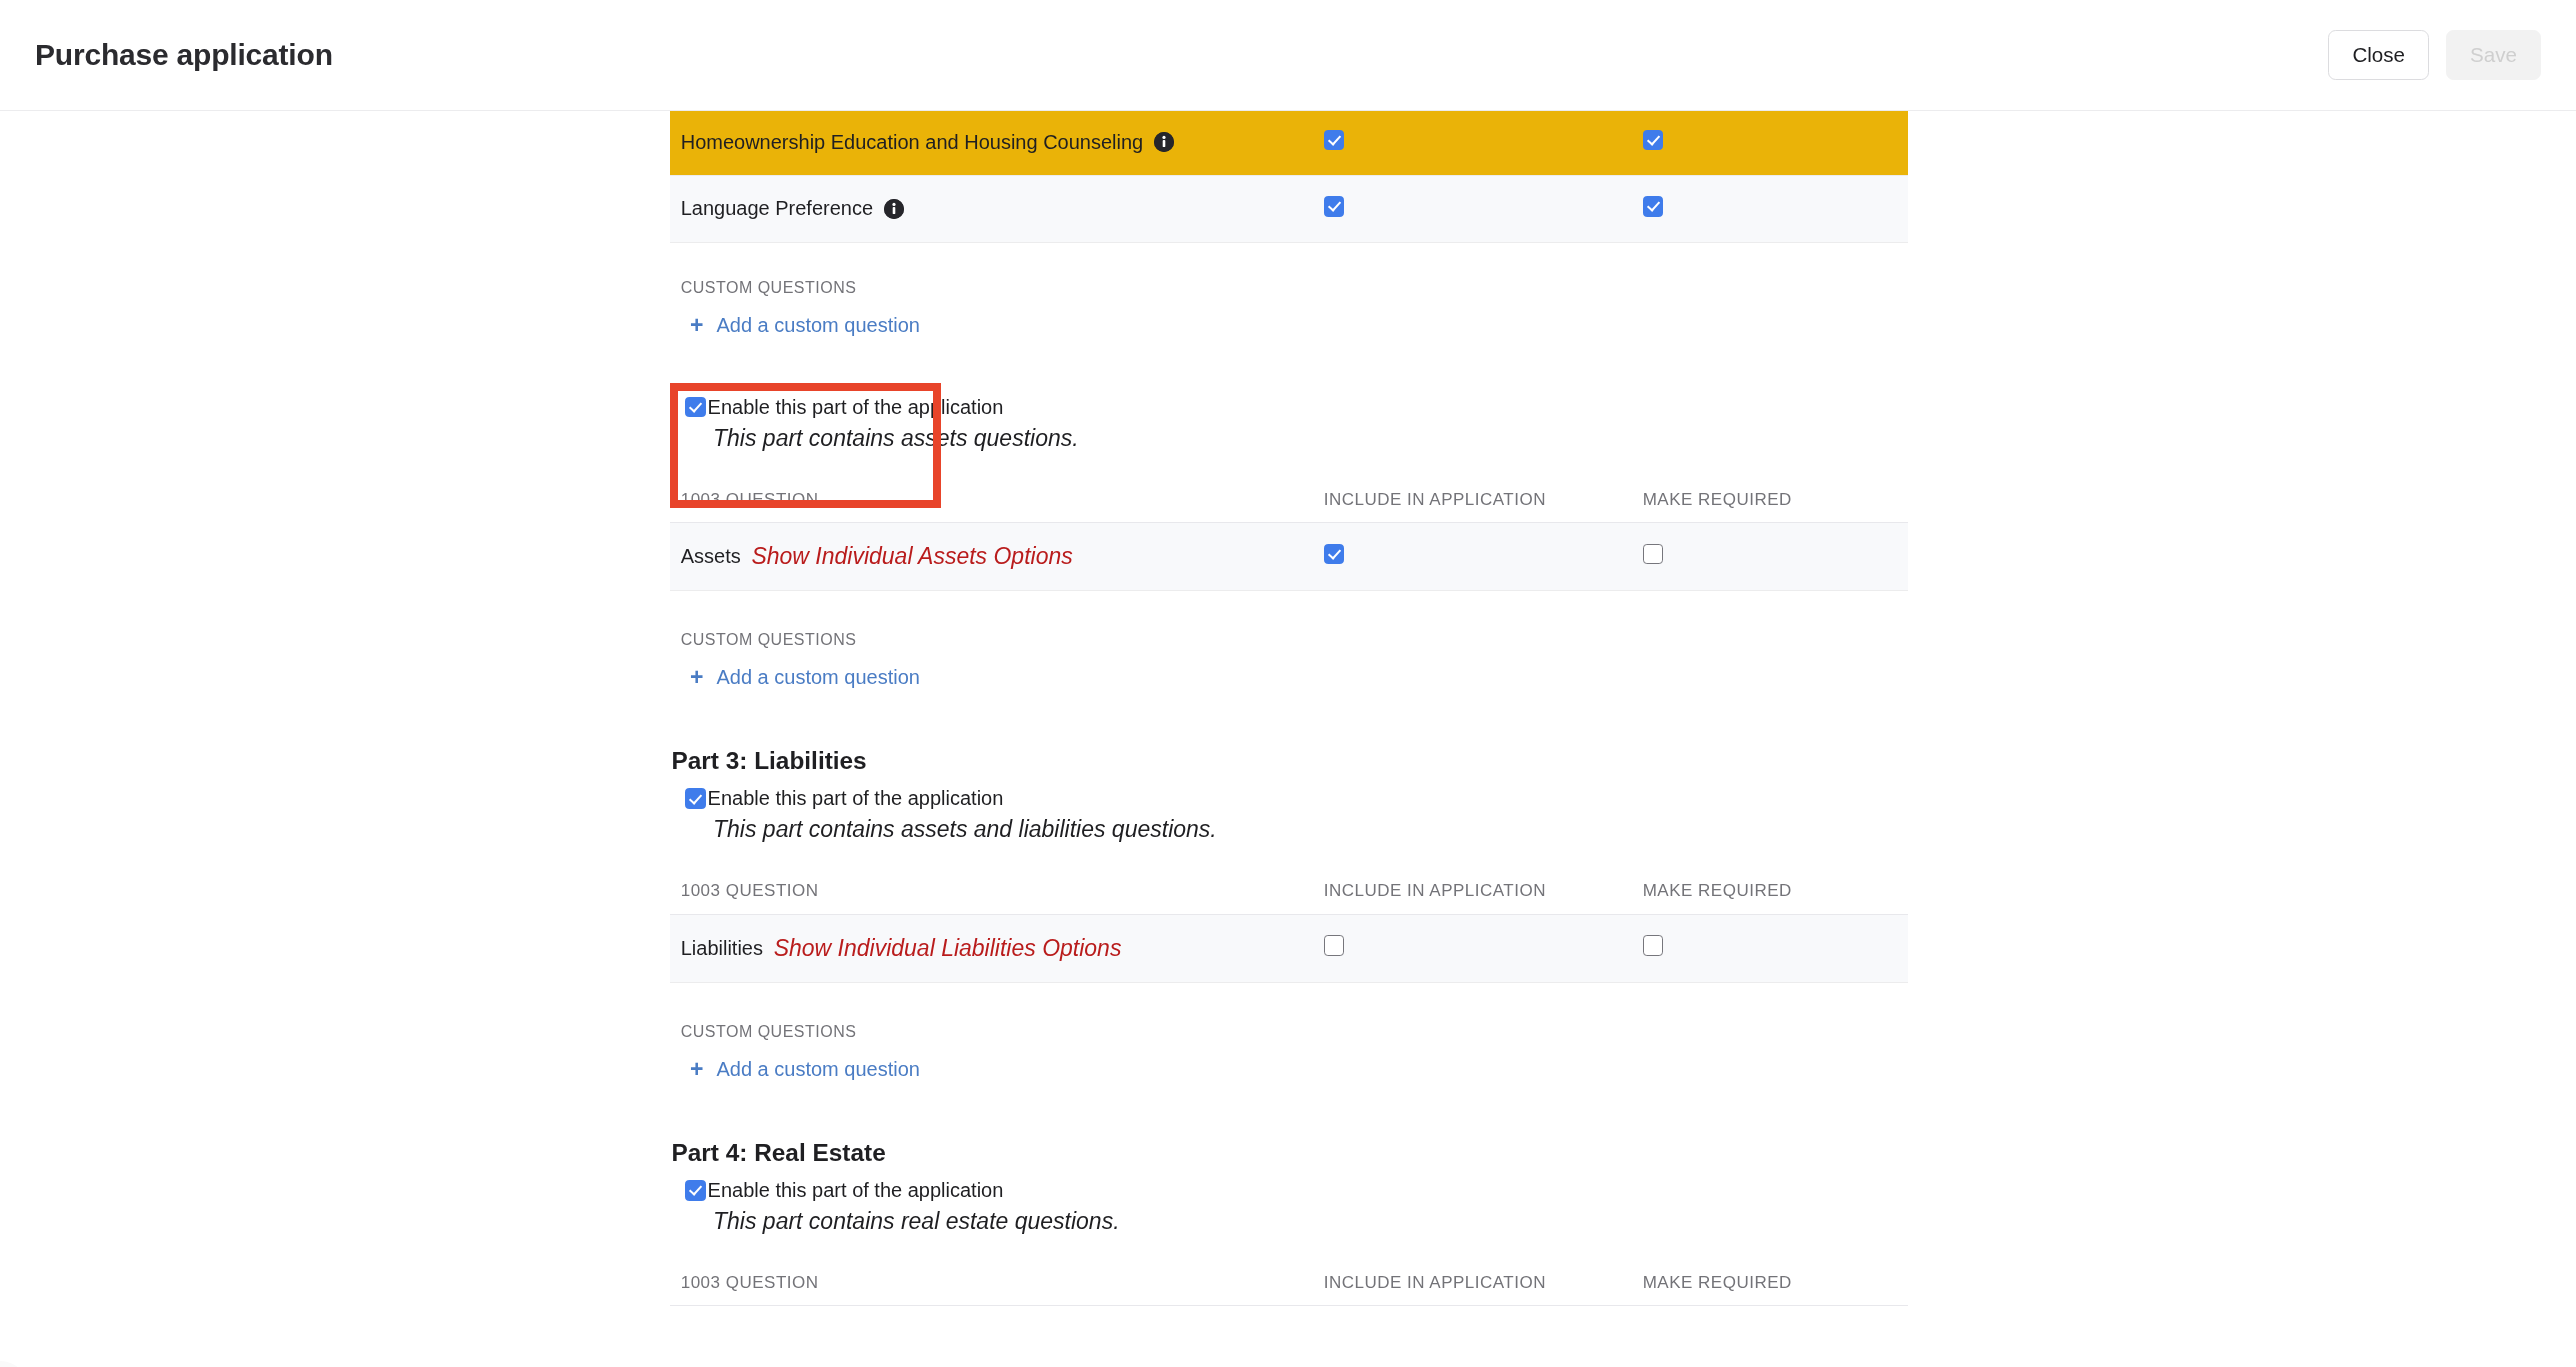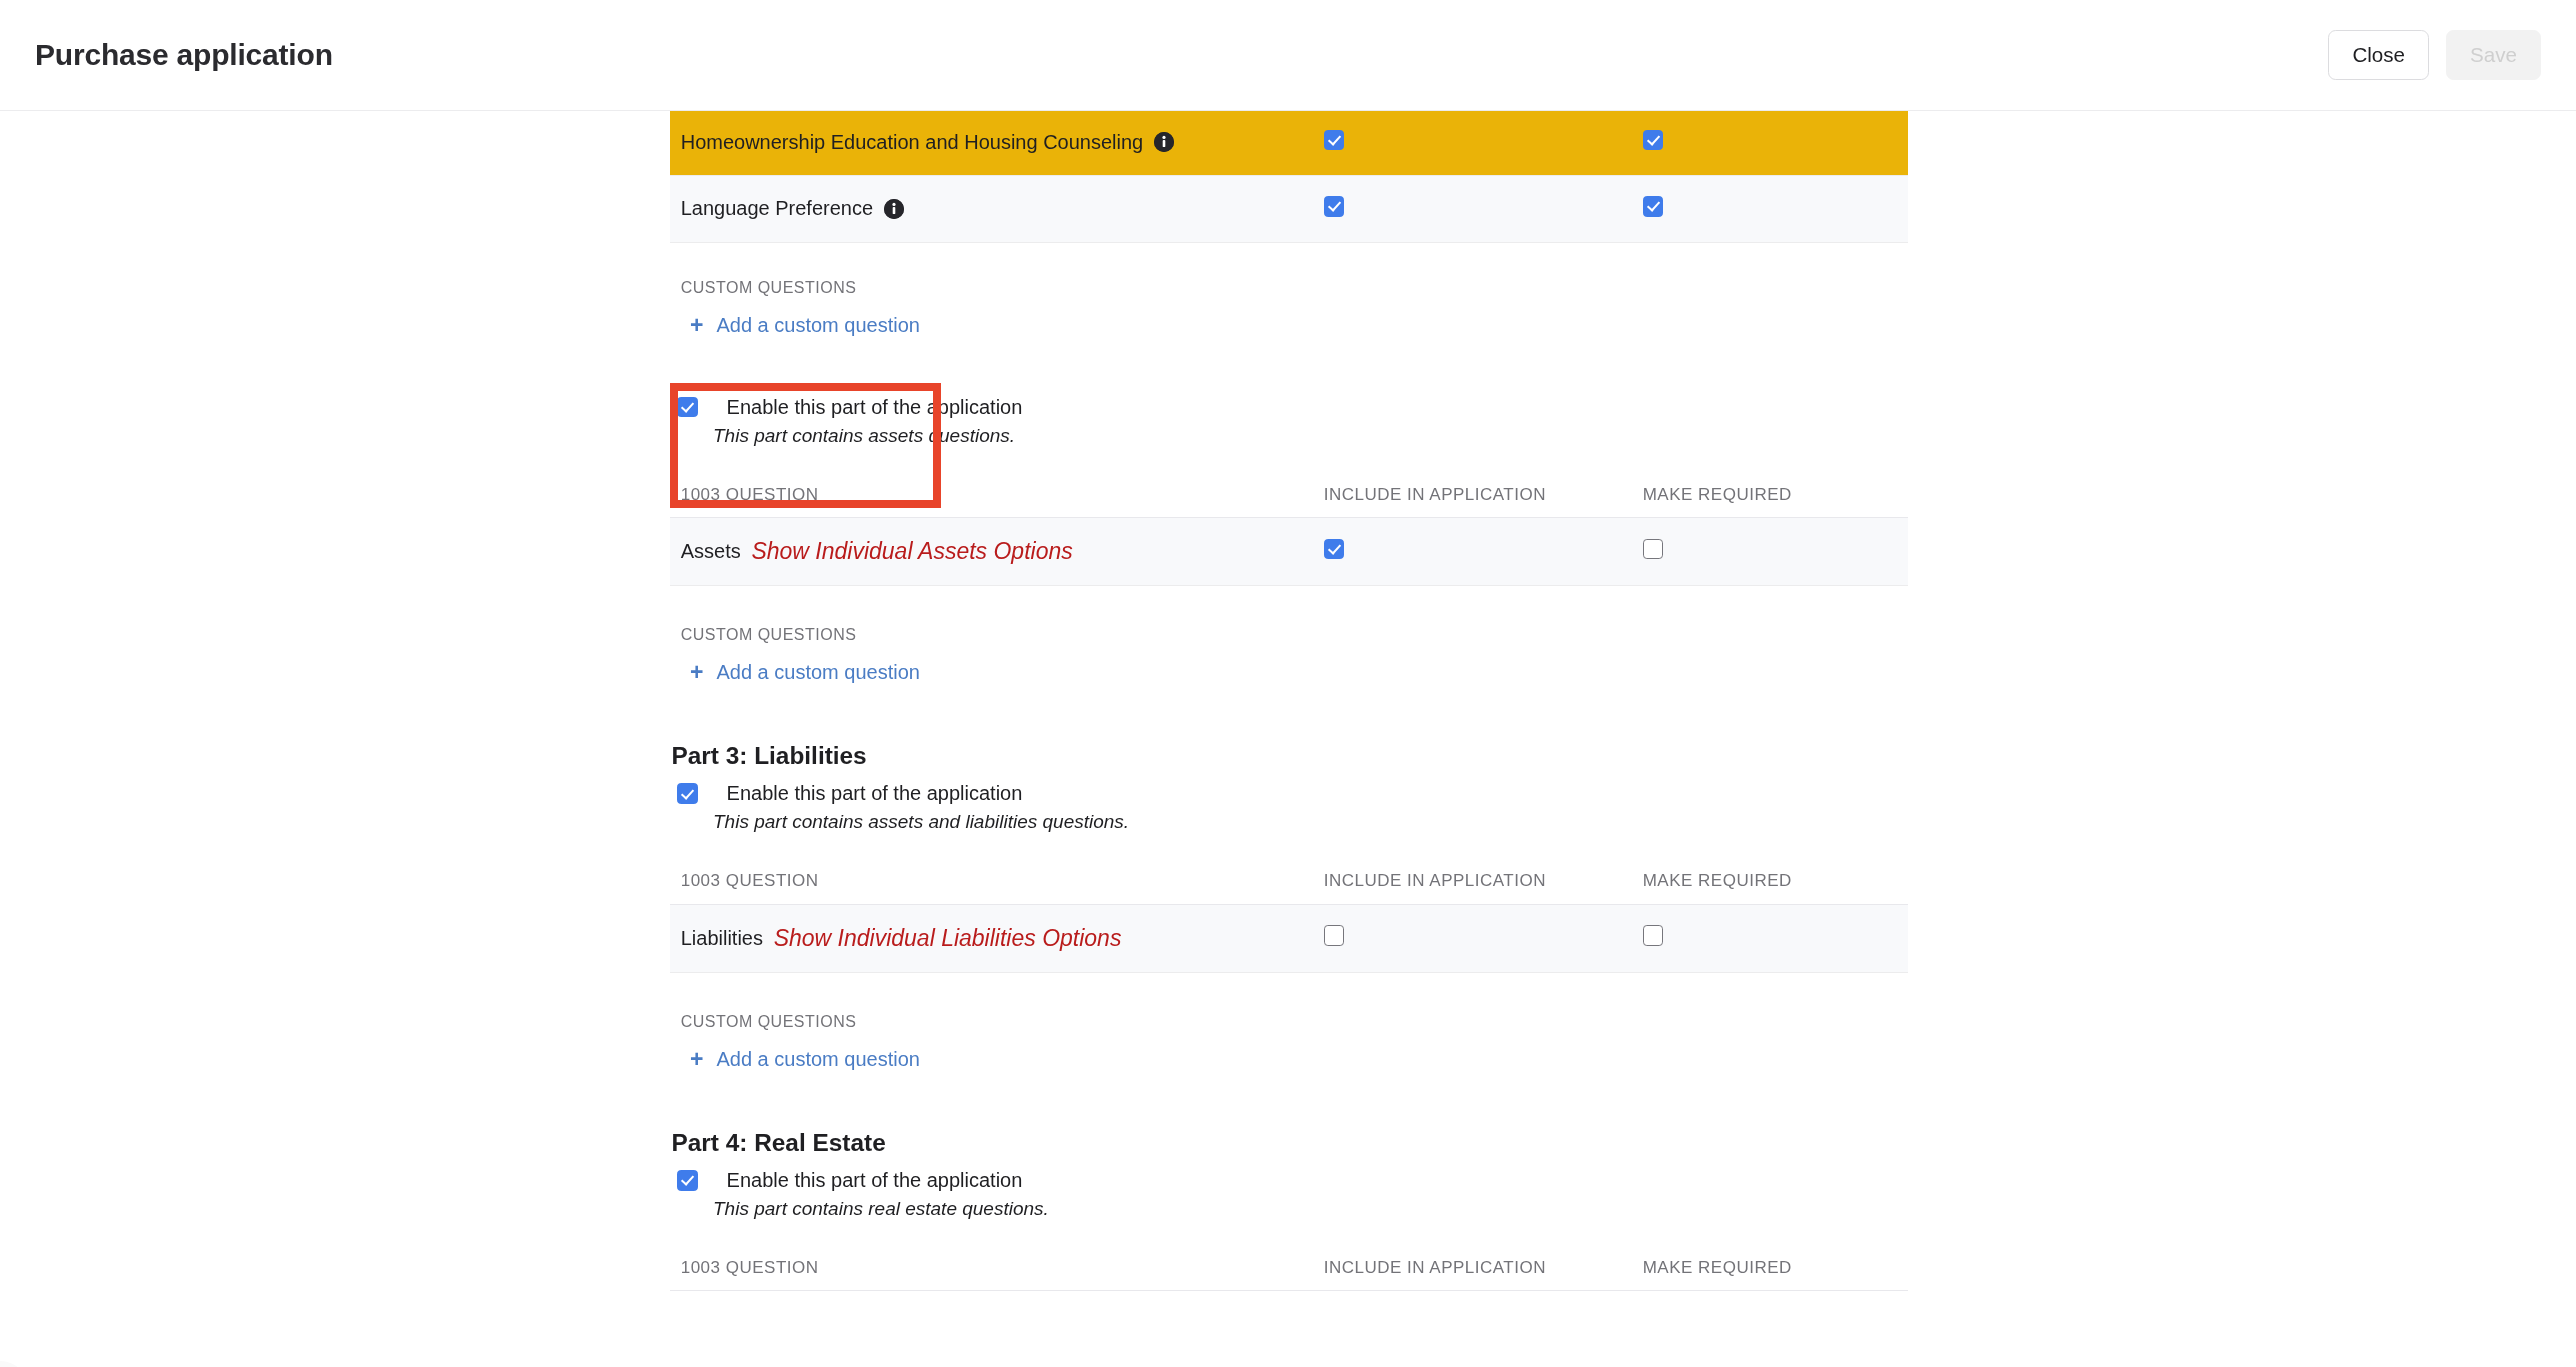--- a/index.html
+++ b/index.html
@@ -172,26 +172,26 @@
 
   
   .part-title {
     font-size: 24.4px;
     font-weight: bold;
     color: #1f1f22;
     padding-left: 1.5px;
   }
   .enable-row {
     display: flex; align-items: center;
-    gap: 29px;
-    padding-left: 7px;
+    gap: 2px;
+    padding-left: 15px;
   }
   .enable-label { font-size: 20px; color: #1f1f22; }
   .part-desc {
-    font-size: 19px;
+    font-size: 23px;
     font-style: italic;
     color: #1f1f22;
     padding-left: 43px;
   }
 
   
   .redbox {
     position: absolute;
     left: 670px; top: 272px;
     width: 271px; height: 125px;

